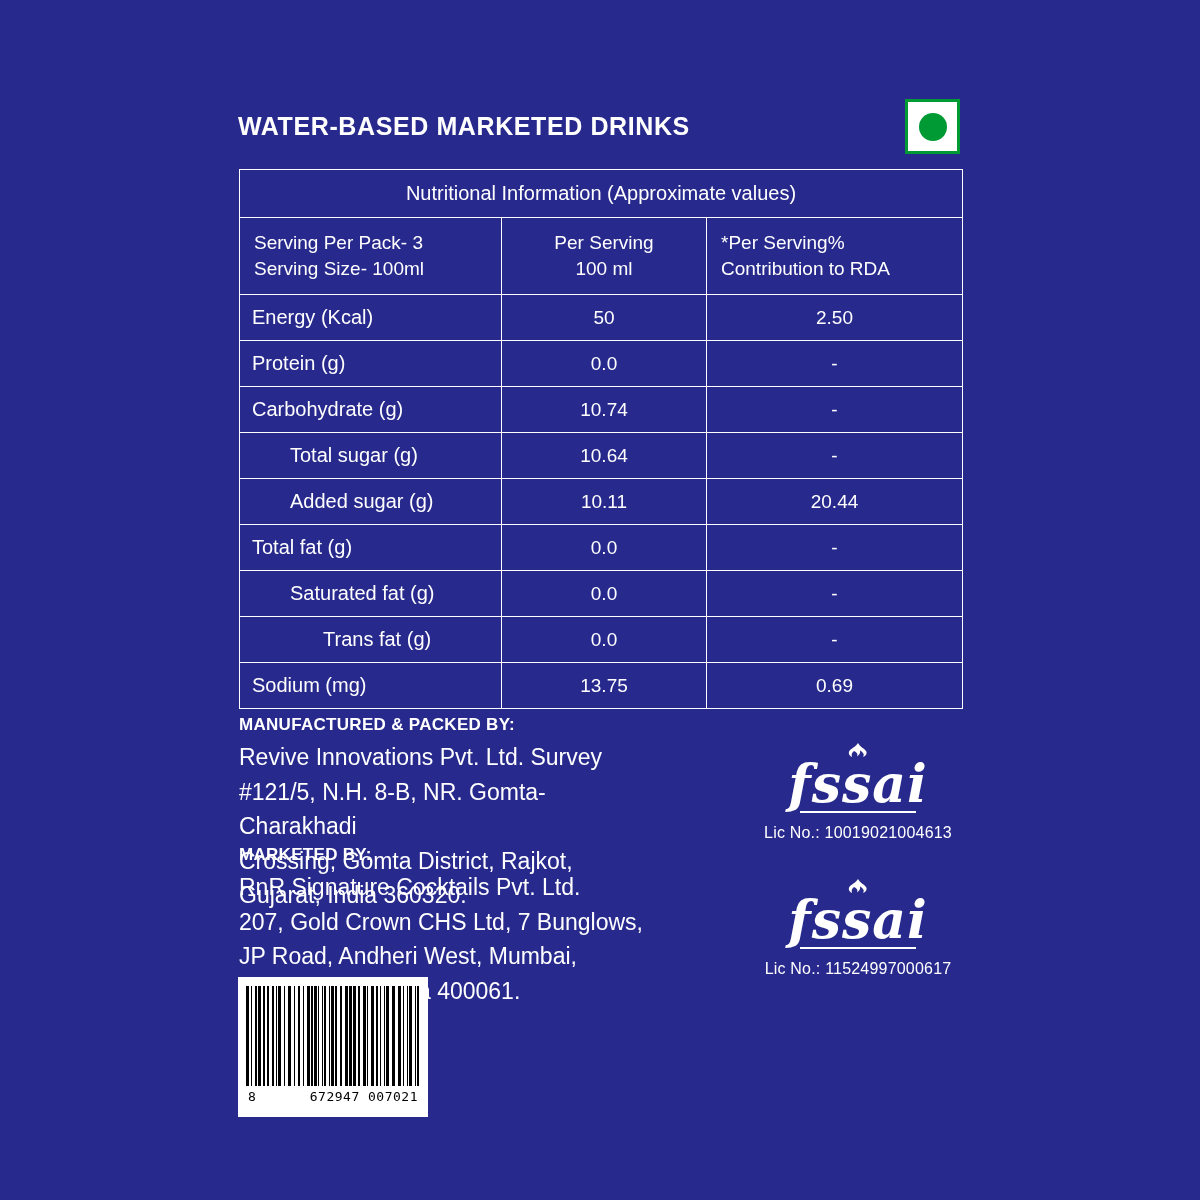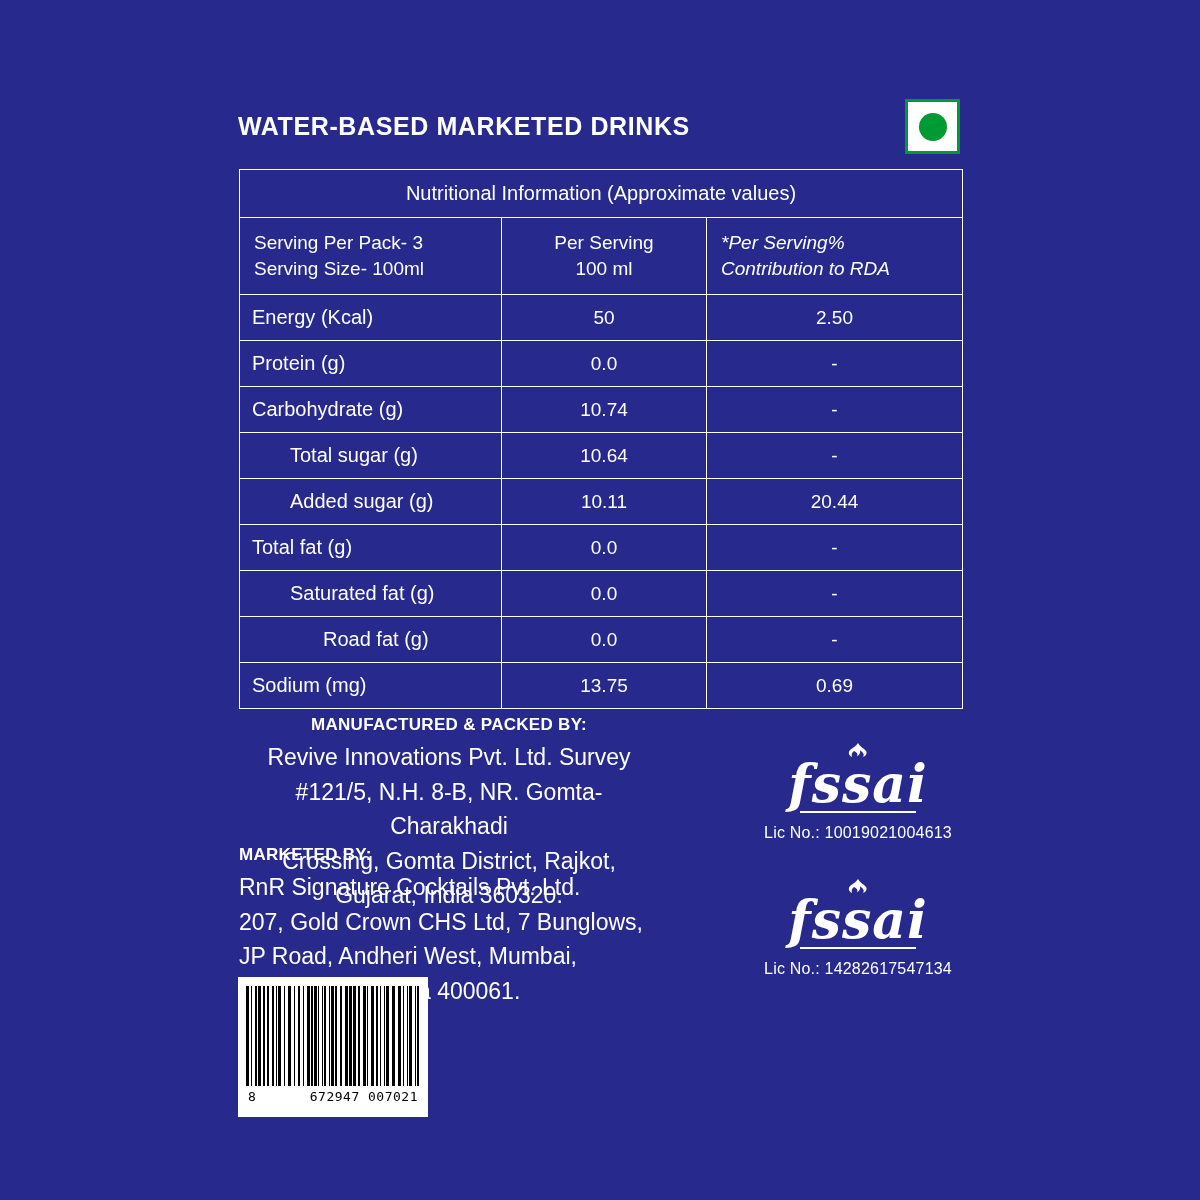--- a/index.html
+++ b/index.html
@@ -100,21 +100,20 @@
   }
   .val.dash { font-size: 19px; }
   .cell-tall { height: 46px; }
 
   
   .mfg-block {
     position: absolute;
     left: 239px;
     top: 715px;
     width: 420px;
-    text-align: center;
   }
   .mfg-heading {
     font-size: 17px;
     font-weight: bold;
     letter-spacing: 0.3px;
     margin-bottom: 5px;
   }
   .mfg-body {
     font-size: 23px;
     line-height: 1.5;
@@ -216,21 +215,21 @@
     </colgroup>
     <tbody>
       <tr>
         <td class="caption-cell" colspan="3">Nutritional Information (Approximate values)</td>
       </tr>
       <tr>
         <td class="head-cell" style="white-space:pre-line;">Serving Per Pack- 3
 Serving Size- 100ml</td>
         <td class="head-cell" style="white-space:pre-line; text-align:center;">Per Serving
 100 ml</td>
-        <td class="head-cell" style="white-space:pre-line;font-style:italic;">*Per Serving%
+        <td class="head-cell" style="white-space:pre-line;">*Per Serving%
 Contribution to RDA</td>
       </tr>
 
       <tr>
         <td class="row-label bold cell-tall">Energy (Kcal)</td>
         <td class="val">50</td>
         <td class="val">2.50</td>
       </tr>
       <tr>
         <td class="row-label bold cell-tall">Protein (g)</td>
@@ -256,21 +255,21 @@
         <td class="row-label bold cell-tall">Total fat (g)</td>
         <td class="val">0.0</td>
         <td class="val dash">-</td>
       </tr>
       <tr>
         <td class="row-label indent cell-tall">Saturated fat (g)</td>
         <td class="val">0.0</td>
         <td class="val dash">-</td>
       </tr>
       <tr>
-        <td class="row-label indent2 cell-tall">Road fat (g)</td>
+        <td class="row-label indent2 cell-tall">Trans fat (g)</td>
         <td class="val">0.0</td>
         <td class="val dash">-</td>
       </tr>
       <tr>
         <td class="row-label bold cell-tall">Sodium (mg)</td>
         <td class="val">13.75</td>
         <td class="val">0.69</td>
       </tr>
     </tbody>
   </table>
@@ -303,21 +302,21 @@
   </div>
 
   <div class="fssai fssai-2">
     <div class="fssai-logo">
       <svg class="flame" viewBox="0 0 22 16">
         <path d="M11 0 C13 4 17 5 19 8 C20.5 10.2 19 13 16 14 C18 11 15.5 9 13 7.5 C13.8 10 12 12 10 13.5 C11.5 10.5 9 9 7 8 C5 9.5 4 11.5 5 14 C2 12.8 1 10 2.5 7.8 C4.5 5 8.8 4 11 0 Z" fill="#FFFFFF"></path>
       </svg>
       <span>fssai</span>
       <div class="fssai-underline"></div>
     </div>
-    <div class="fssai-lic">Lic No.: 14282617547134</div>
+    <div class="fssai-lic">Lic No.: 11524997000617</div>
   </div>
 
   <div class="barcode-box">
     <div class="barcode-bars" id="barcode-bars">
         <i style="width: 3px;"></i>
         <i style="width: 2px; background: transparent;"></i>
         <i style="width: 1px;"></i>
         <i style="width: 3px; background: transparent;"></i>
         <i style="width: 2px;"></i>
         <i style="width: 1px; background: transparent;"></i>

